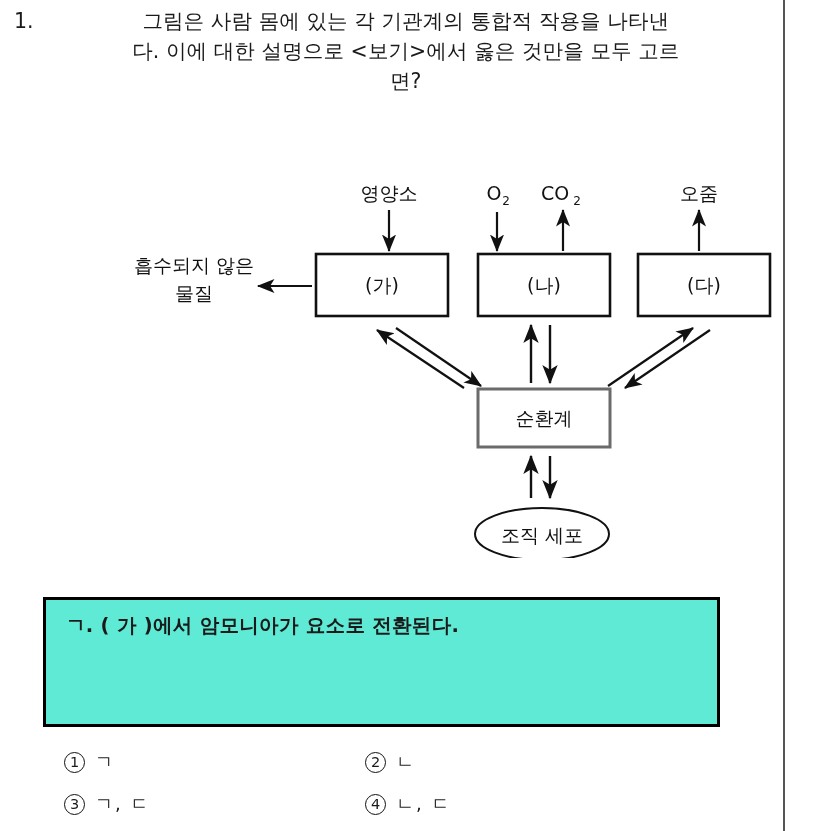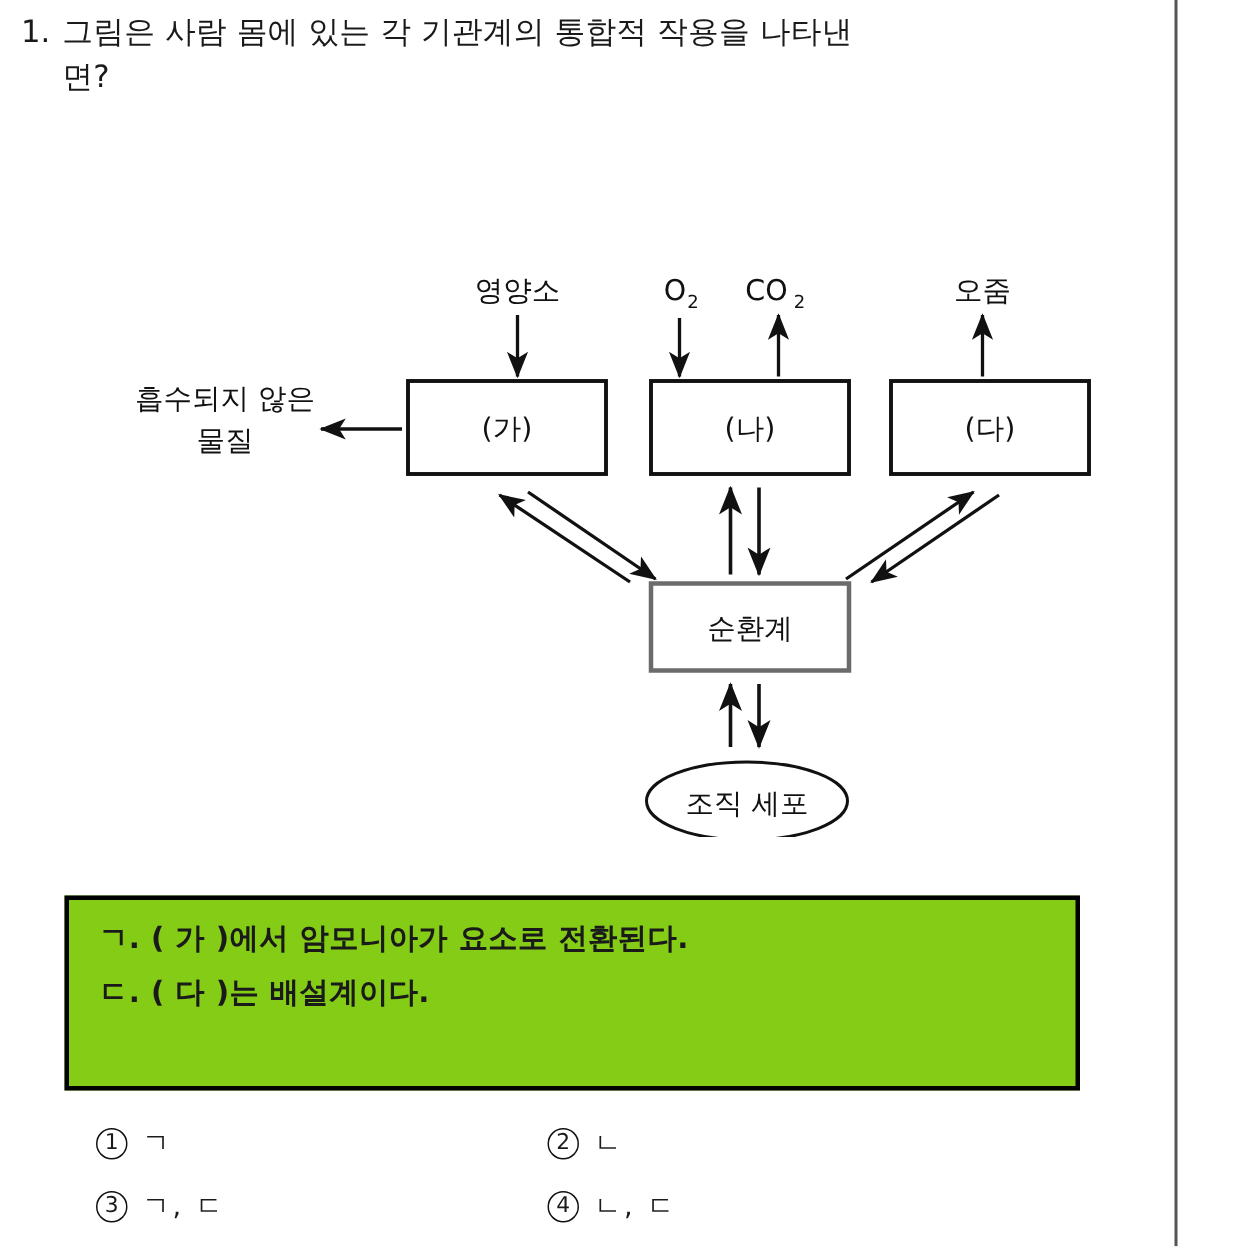--- a/index.html
+++ b/index.html
@@ -46,46 +46,48 @@
     font-size: 20.5px;
     line-height: 30px;
     letter-spacing: 0px;
     padding-right: 8px;
     white-space: pre;
   }
   .stem-body {
     flex: 1 1 auto;
     font-size: 20.5px;
     line-height: 30px;
+    text-align: center;
   }
   .stem-line {
     white-space: pre;
     letter-spacing: 0.1px;
   }
 
   
   .diagram {
     position: absolute;
     left: 0;
     top: 168px;
     width: 783px;
     height: 390px;
+    padding-left: 44px;
   }
   .diagram svg { display: block; }
 
   
   .boki-box {
     position: absolute;
     left: 43px;
     top: 597px;
     width: 677px;
     height: 130px;
     border: 3px solid #000000;
     box-sizing: border-box;
-    background: #84cc16;
+    background: #5eead4;
   }
   .boki-list {
     position: absolute;
     left: 20px;
     top: 8px;
     width: 640px;
   }
   .boki-item {
     font-size: 19.5px;
     line-height: 36px;
@@ -144,20 +146,21 @@
 
 <div id="page">
 
   <div class="page-rule"></div>
 
   <div class="stem">
     <div class="stem-row">
       <div class="stem-num">1.</div>
       <div class="stem-body">
         <div class="stem-line">그림은 사람 몸에 있는 각 기관계의 통합적 작용을 나타낸</div>
+        <div class="stem-line">다. 이에 대한 설명으로 &lt;보기&gt;에서 옳은 것만을 모두 고르</div>
         <div class="stem-line">면?</div>
       </div>
     </div>
   </div>
 
   <div class="diagram">
     <svg width="783" height="390" viewBox="0 0 783 390" xmlns="http://www.w3.org/2000/svg">
       <defs>
         <marker id="ah" markerWidth="9" markerHeight="9" refX="7.5" refY="3.2" orient="auto" markerUnits="strokeWidth">
           <path d="M0,0 L8,3.2 L0,6.4 L2,3.2 z" fill="#111111"></path>
@@ -225,21 +228,20 @@
       <g>
         <ellipse cx="498" cy="366" rx="67" ry="26" fill="#ffffff" stroke="#111111" stroke-width="2"></ellipse>
         <text class="boxlbl" x="498" y="374" text-anchor="middle">조직 세포</text>
       </g>
     </svg>
   </div>
 
   <div class="boki-box">
     <div class="boki-list">
       <div class="boki-item">ㄱ. ( 가 )에서 암모니아가 요소로 전환된다.</div>
-      <div class="boki-item">ㄷ. ( 다 )는 배설계이다.</div>
     </div>
   </div>
 
   <div class="choices">
     <div class="choice c1">
       <span class="choice-num">1</span>
       <span class="choice-text">ㄱ</span>
     </div>
     <div class="choice c2">
       <span class="choice-num">2</span>

